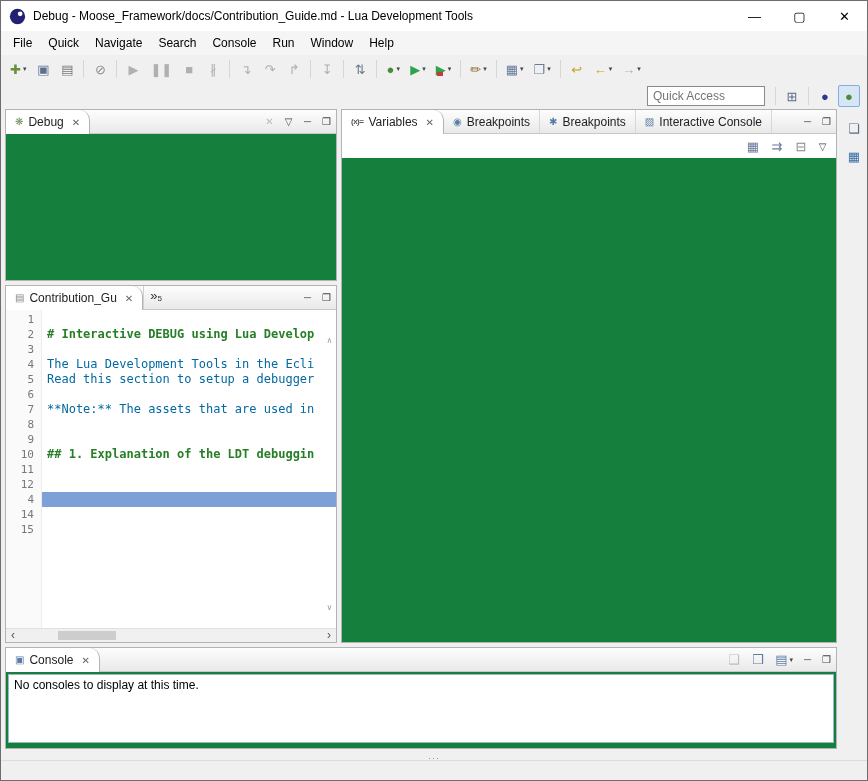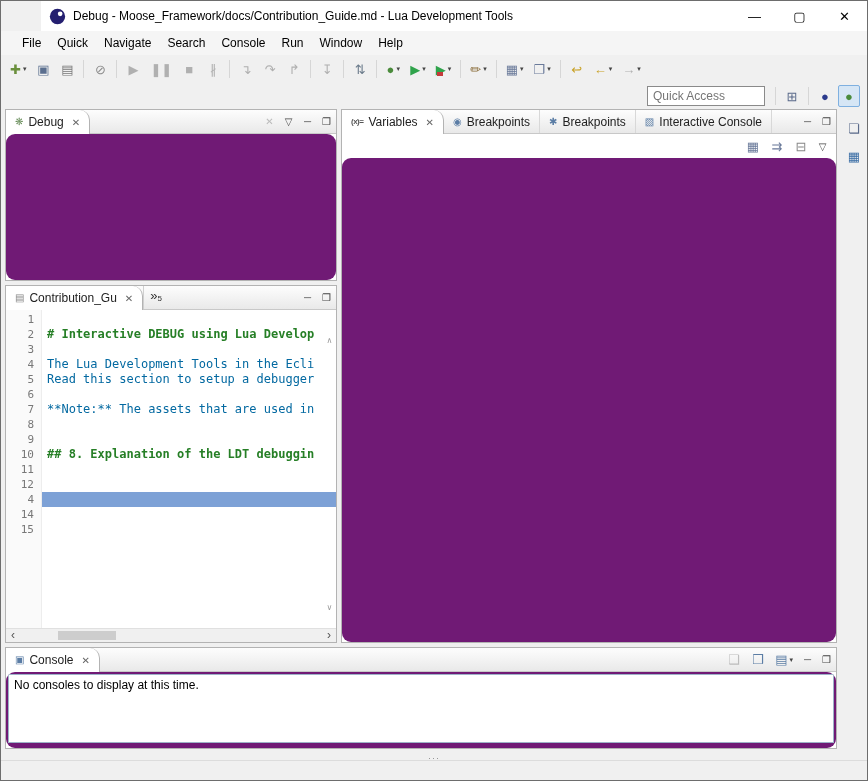--- a/index.html
+++ b/index.html
@@ -6,28 +6,28 @@
   html,body { margin:0; padding:0; }
   body {
     width:868px; height:781px;
     font-family:"Liberation Sans", sans-serif;
     font-size:12px; color:#000;
     background:#fff;
   }
   #window { position:relative; width:868px; height:781px; border:1px solid #6d6d6d; background:#f0f0f0; overflow:hidden; }
 
   
-  .titlebar { height:30px; background:#fff; display:flex; align-items:center; padding-left:8px;margin-left:40px; }
+  .titlebar { height:30px; background:#fff; display:flex; align-items:center; padding-left:8px; }
   .app-icon { width:17px; height:17px; margin-right:7px; flex:0 0 auto; }
   .title-text { font-size:12px; color:#000; white-space:nowrap; }
   .win-controls { margin-left:auto; display:flex; height:30px; }
   .win-btn { width:45px; height:30px; display:flex; align-items:center; justify-content:center; font-size:13px; color:#000; }
 
   
-  .menubar { height:24px; background:#f5f5f5; display:flex; align-items:center; padding-left:13px; }
+  .menubar { height:24px; background:#f5f5f5; display:flex; align-items:center; padding-left:4px; }
   .menu-item { padding:0 8px; height:22px; display:flex; align-items:center; font-size:12px; }
 
   
   .toolbar1 { height:28px; background:#f0f0f0; display:flex; align-items:center; padding-left:4px; }
   .toolbar2 { height:26px; background:#f0f0f0; display:flex; align-items:center; justify-content:flex-end; padding-right:6px; }
   .tbtn { height:22px; min-width:22px; display:inline-flex; align-items:center; justify-content:center;
           position:relative; margin:0 1px; padding:0 3px; border:1px solid transparent; border-radius:2px; cursor:default; }
   .tbtn .g { font-size:13px; line-height:1; }
   .tbtn .dd { font-size:7px; color:#444; margin-left:2px; }
   .tbtn .bdg { position:absolute; left:4px; bottom:3px; width:6px; height:4px; }
@@ -43,21 +43,21 @@
            display:flex; align-items:stretch; }
   .tab { display:flex; align-items:center; gap:5px; padding:0 9px; font-size:12px; color:#222; position:relative; }
   .tab.active { background:#fff; border-right:1px solid #b3b3b3; border-top-right-radius:10px; margin-bottom:-1px; }
   .tab .ticon { font-size:10px; line-height:1; color:#5b7da5; }
   .tab .ticon.xicon { font-size:8px; font-weight:bold; color:#555; letter-spacing:-0.5px; }
   .tab .tclose { font-size:10px; color:#666; margin-left:3px; }
   .head-spacer { flex:1; }
   .hbtn { width:19px; display:flex; align-items:center; justify-content:center; font-size:10px; color:#444; }
   .hbtn.dis { color:#bbb; }
   .view-toolbar { height:24px; flex:0 0 auto; background:#fff; display:flex; align-items:center; justify-content:flex-end; padding-right:4px; }
-  .pbody { flex:1; background:#701a75; position:relative; overflow:hidden;border-radius:9px; }
+  .pbody { flex:1; background:#15803d; position:relative; overflow:hidden; }
 
   #debug-panel    { left:4px;   top:0px;   width:332px; height:172px; }
   #editor-panel   { left:4px;   top:176px; width:332px; height:358px; }
   #variables-panel{ left:340px; top:0px;   width:496px; height:534px; }
   #console-panel  { left:4px;   top:538px; width:832px; height:102px; }
   #right-strip    { position:absolute; right:0; top:0; width:26px; height:653px; background:#f0f0f0;
                     display:flex; flex-direction:column; align-items:center; padding-top:8px; gap:6px; }
 
   
   .more-tabs { display:flex; align-items:flex-start; padding:3px 6px 0 6px; color:#333; border-left:1px solid #d0d0d0; }
@@ -275,21 +275,21 @@
         <div class="codecol">
             <div class="cline"></div>
             <div class="cline h"># Interactive DEBUG using Lua Develop</div>
             <div class="cline"></div>
             <div class="cline">The Lua Development Tools in the Ecli</div>
             <div class="cline">Read this section to setup a debugger</div>
             <div class="cline"></div>
             <div class="cline">**Note:** The assets that are used in</div>
             <div class="cline"></div>
             <div class="cline"></div>
-            <div class="cline h">## 8. Explanation of the LDT debuggin</div>
+            <div class="cline h">## 1. Explanation of the LDT debuggin</div>
             <div class="cline"></div>
             <div class="cline"></div>
             <div class="cline sel"></div>
           </div>
         <div class="vscroll">
           <span>∧</span>
           <span>∨</span>
         </div>
       </div>
       <div class="hscroll">

